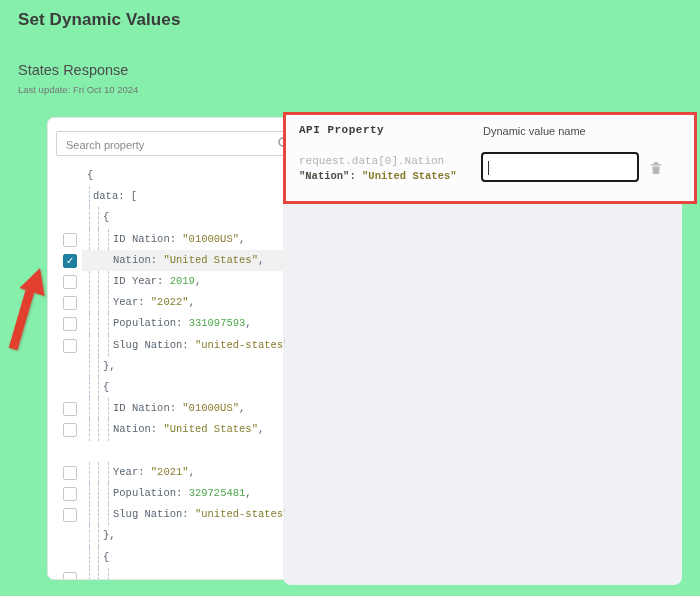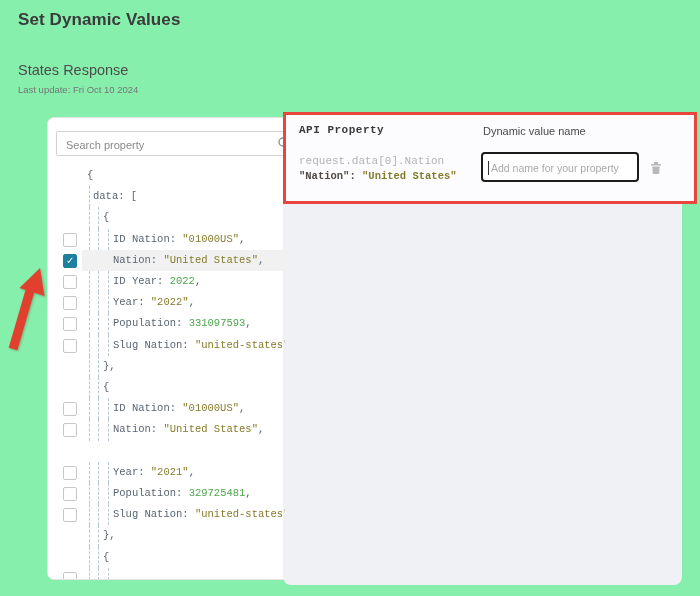--- a/index.html
+++ b/index.html
@@ -120,21 +120,21 @@
           <span class="guide" style="left: 49px;"></span>
           <span class="guide" style="left: 59px;"></span>
           <span class="hl"></span>
           <span class="ttext" style="padding-left: 64px;"><span class="t-key">Nation: </span><span class="t-str">"United States"</span><span class="t-punc">,</span></span>
           <span class="cb checked"></span>
         </div>
         <div class="trow" style="top: 106px;">
           <span class="guide" style="left: 40px;"></span>
           <span class="guide" style="left: 49px;"></span>
           <span class="guide" style="left: 59px;"></span>
-          <span class="ttext" style="padding-left: 64px;"><span class="t-key">ID Year: </span><span class="t-num">2022</span><span class="t-punc">,</span></span>
+          <span class="ttext" style="padding-left: 64px;"><span class="t-key">ID Year: </span><span class="t-num">2019</span><span class="t-punc">,</span></span>
           <span class="cb"></span>
         </div>
         <div class="trow" style="top: 127.2px;">
           <span class="guide" style="left: 40px;"></span>
           <span class="guide" style="left: 49px;"></span>
           <span class="guide" style="left: 59px;"></span>
           <span class="ttext" style="padding-left: 64px;"><span class="t-key">Year: </span><span class="t-str">"2022"</span><span class="t-punc">,</span></span>
           <span class="cb"></span>
         </div>
         <div class="trow" style="top: 148.4px;">
@@ -233,21 +233,20 @@
     <div class="col-dyn">Dynamic value name</div>
 
     <div class="prop-path">request.data[0].Nation</div>
     <div class="prop-keyval">
       <span class="k">"Nation":</span>
       <span class="v">"United States"</span>
     </div>
 
     <div class="name-input-wrap">
       <div class="caret"></div>
-      <input type="text" placeholder="Add name for your property" style="">
     </div>
 
     <button class="trash-btn">
       <svg width="14" height="14" viewBox="0 0 14 14">
         <rect x="5" y="1" width="4" height="2" rx="0.5" fill="#b8b8b8"></rect>
         <rect x="2" y="3" width="10" height="1.6" rx="0.5" fill="#b8b8b8"></rect>
         <path d="M3.3 5.5 h7.4 l-.6 7.5 h-6.2 z" fill="#b8b8b8"></path>
       </svg>
     </button>
   </div>

